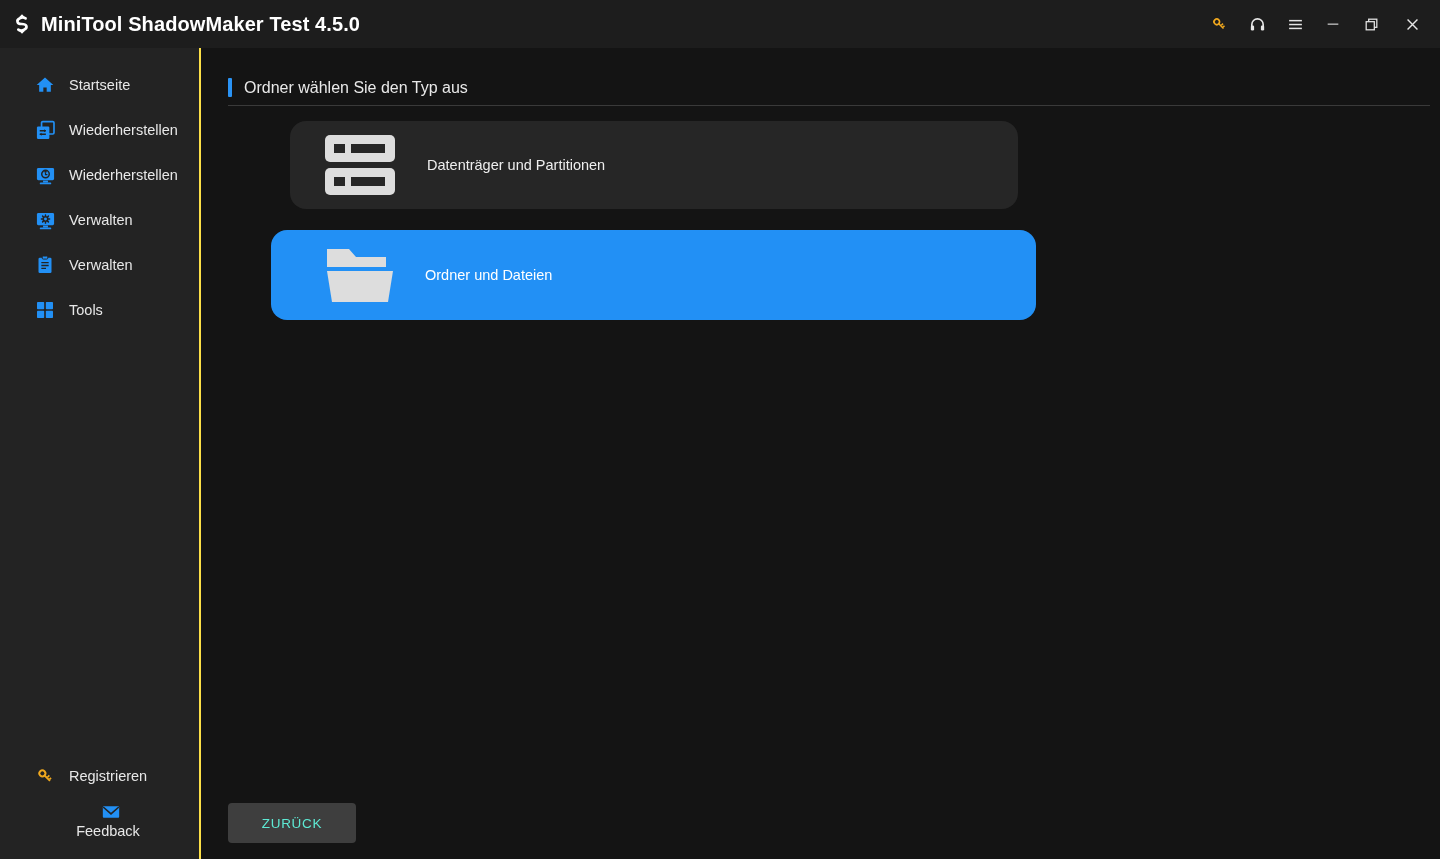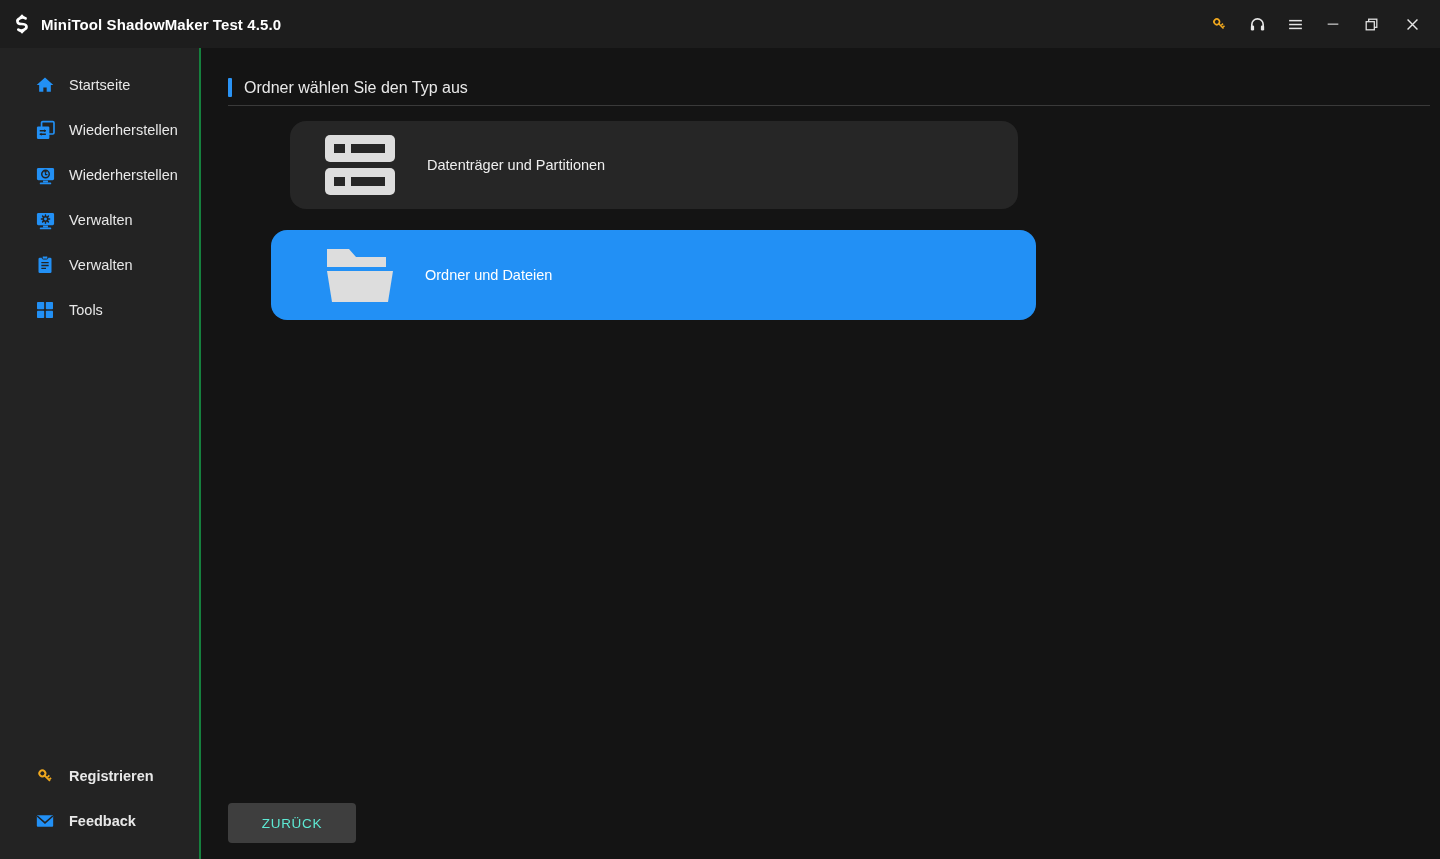--- a/index.html
+++ b/index.html
@@ -12,55 +12,55 @@
   #app { position: relative; width: 1440px; height: 859px; background: #141414; }
 
   
   #titlebar {
     position: absolute; left: 0; top: 0; width: 1440px; height: 48px;
     background: #1d1d1d;
     display: flex; align-items: center;
   }
   #app-logo { margin-left: 10px; width: 24px; height: 24px; display: block; }
   #app-title {
-    margin-left: 7px; font-size: 15px; font-weight: bold; color: #ffffff;
+    margin-left: 7px; font-size: 20px; font-weight: bold; color: #ffffff;
     letter-spacing: .1px; white-space: nowrap;
   }
   #win-controls { margin-left: auto; display: flex; align-items: center; height: 48px; }
   .wc {
     width: 38px; height: 48px; display: flex; align-items: center; justify-content: center;
     cursor: default;
   }
   .wc:last-child { width: 44px; margin-right: 6px; }
 
   
   #sidebar {
     position: absolute; left: 0; top: 48px; width: 201px; height: 811px;
     background: #232323;
-    border-right: 2px solid #15803d;
+    border-right: 2px solid #fde047;
   }
   .nav-item {
     position: relative; display: flex; align-items: center;
     height: 40px; margin: 0 13px 0 16px; border-radius: 4px;
     cursor: default;
   }
   .nav-item + .nav-item { margin-top: 5px; }
   #nav-list { padding-top: 17px; }
   .nav-item.active { background: #df2b2b; }
   .nav-icon {
     width: 22px; height: 22px; margin-left: 18px;
     display: flex; align-items: center; justify-content: center; flex: 0 0 auto;
   }
   .nav-label {
     margin-left: 13px; font-size: 14.5px; color: #e8e8e8; white-space: nowrap;
   }
   .nav-item.active .nav-label { color: #ffffff; }
 
-  #nav-bottom { position: absolute; left: 0; bottom: 18px; width: 200px; font-weight: bold; }
-  #nav-bottom .nav-item + .nav-item { margin-top: 5px; }
+  #nav-bottom { position: absolute; left: 0; bottom: 18px; width: 200px; }
+  #nav-bottom .nav-item + .nav-item { margin-top: 5px; flex-direction: column; }
 
   
   #main { position: absolute; left: 203px; top: 48px; width: 1237px; height: 811px; background: #141414; }
 
   #page-header {
     position: absolute; left: 25px; top: 30px; display: flex; align-items: center;
   }
   #header-accent { width: 4px; height: 19px; background: #2a93f5; border-radius: 1px; }
   #header-title {
     margin-left: 12px; font-size: 16px; color: #e9e9e9; white-space: nowrap;

